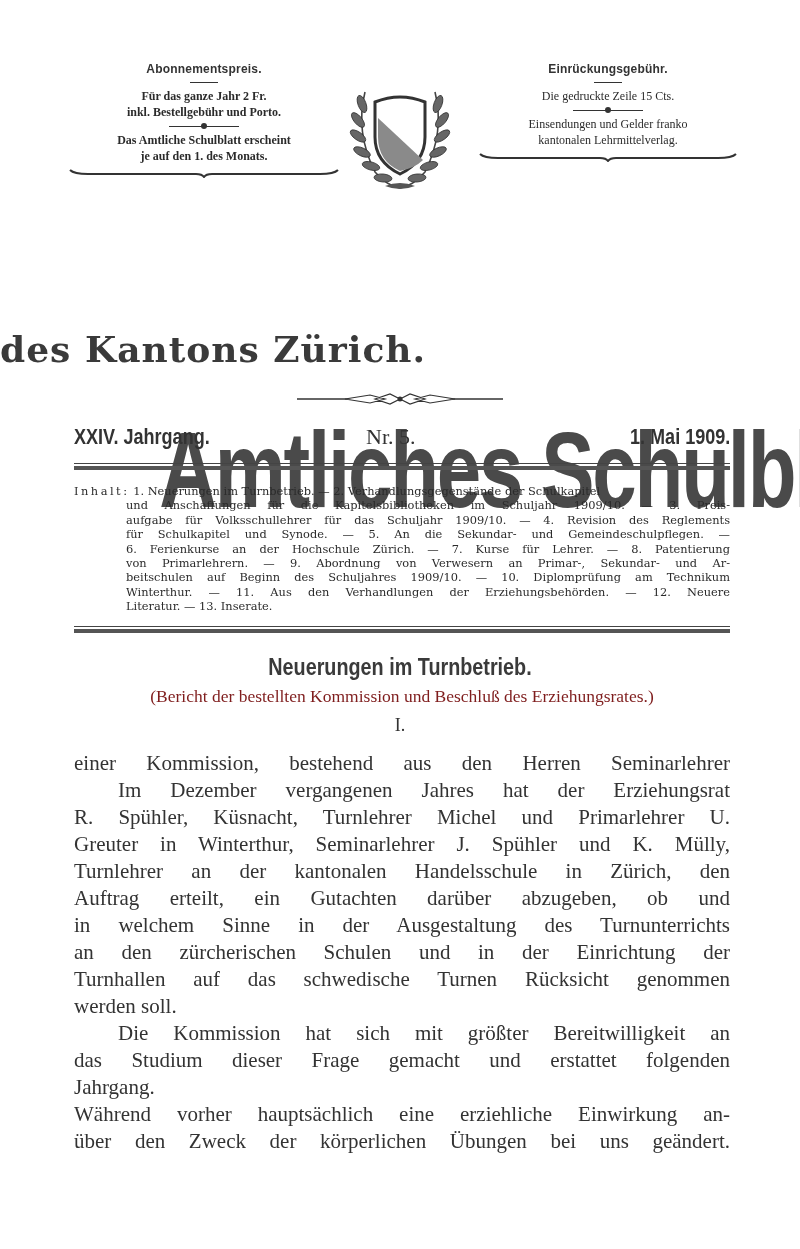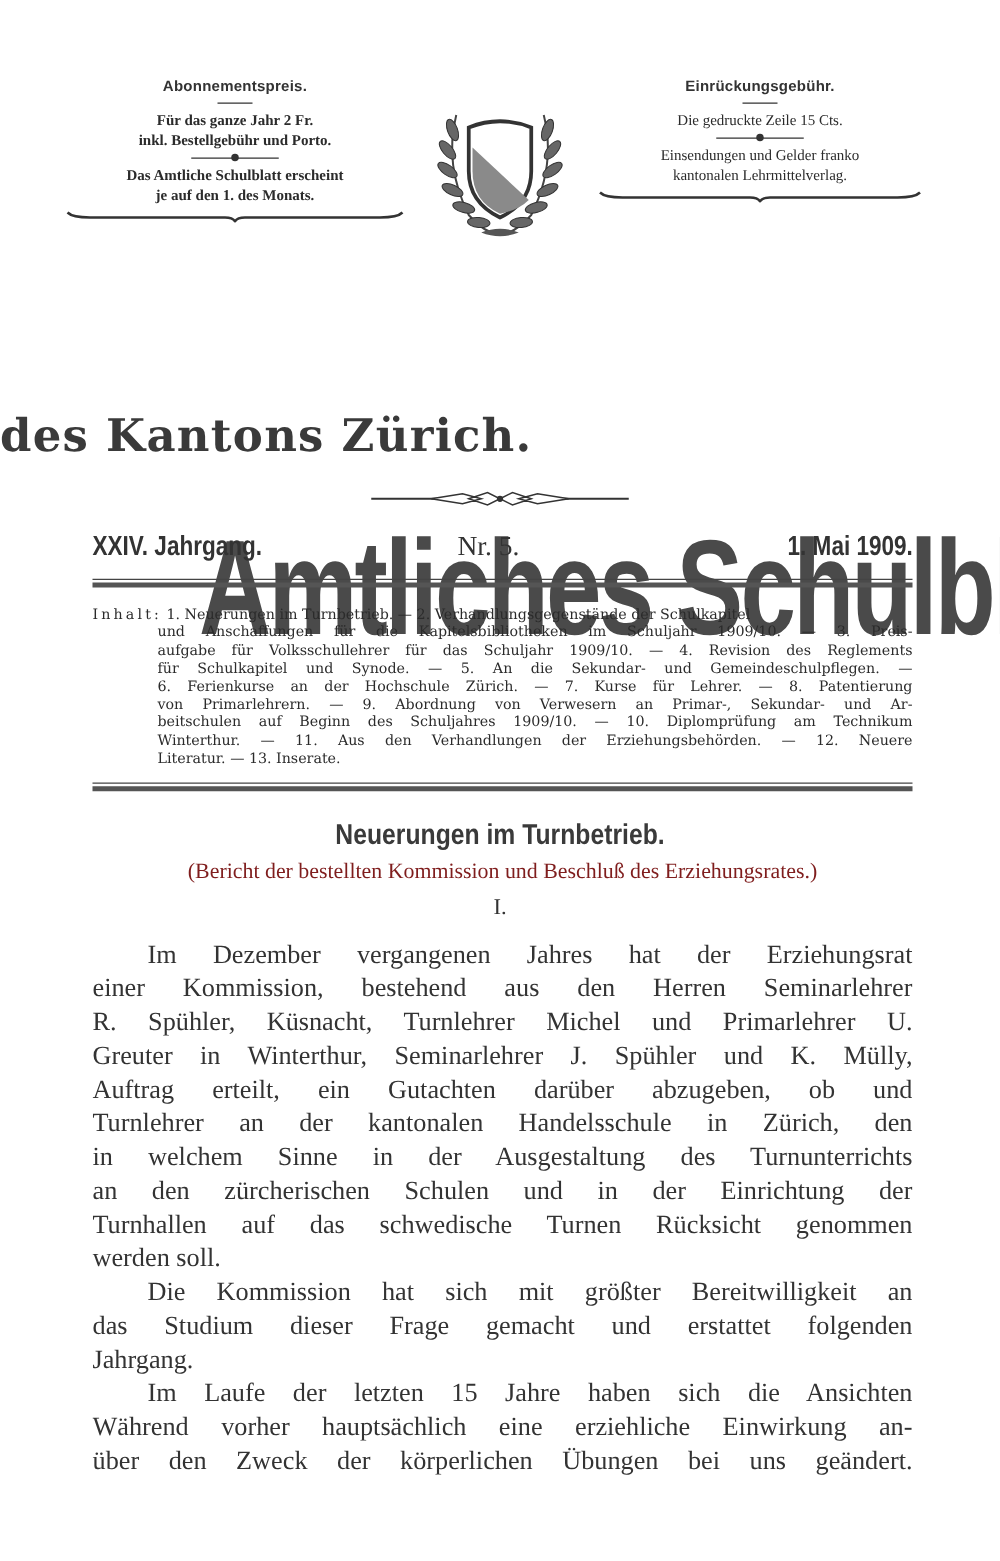--- a/index.html
+++ b/index.html
@@ -1,21 +1,21 @@
 <!DOCTYPE html>
 <html><head>
 <meta charset="utf-8">
 <style>
   html, body { margin: 0; padding: 0; background: #ffffff; }
   body { width: 800px; height: 1249px; position: relative; overflow: hidden; color: #2a2a2a; font-family: "DejaVu Serif", serif; }
   .page { position: absolute; left: 0; top: 0; width: 800px; height: 1249px; }
 
   
   .hbox { position: absolute; top: 62px; text-align: center; font-family: "Liberation Serif", serif; color: #2b2b2b; }
-  .hbox.left { left: 52px; width: 272px; }
+  .hbox.left { left: 68px; width: 272px; }
   .hbox.right { left: 478px; width: 260px; }
   .hbox .htitle { font-family: "Liberation Sans", sans-serif; font-weight: bold; font-size: 12px; letter-spacing: 0.2px; color: #333; }
   .hbox .rule-short { width: 28px; height: 1px; background: #333; margin: 6px auto 5px; }
   .hbox .line { font-size: 12px; line-height: 16px; font-weight: bold; }
   .hbox .line.normal { font-weight: normal; }
   .orn-small { width: 70px; height: 8px; margin: 2px auto 2px; position: relative; }
   .orn-small::before { content: ""; position: absolute; left: 0; right: 0; top: 4px; height: 1px; background: #333; }
   .orn-small::after { content: ""; position: absolute; left: 32px; top: 1px; width: 6px; height: 6px; border-radius: 50%; background: #333; }
   .brace { width: 100%; height: 10px; margin-top: 4px; }
 
@@ -159,31 +159,30 @@
   <div class="dbl-rule" style="top:626px;">
     <div class="thin"></div>
       <div class="thick"></div>
   </div>
 
   <div class="art-title">Neuerungen im Turnbetrieb.</div>
   <div class="art-sub">(Bericht der bestellten Kommission und Beschluß des Erziehungsrates.)</div>
   <div class="art-roman">I.</div>
 
   <div class="body-text">
+    <div class="l">einer Kommission, bestehend aus den Herren Seminarlehrer</div>
     <div class="l first">Im Dezember vergangenen Jahres hat der Erziehungsrat</div>
-    <div class="l">einer Kommission, bestehend aus den Herren Seminarlehrer</div>
     <div class="l">R. Spühler, Küsnacht, Turnlehrer Michel und Primarlehrer U.</div>
     <div class="l">Greuter in Winterthur, Seminarlehrer J. Spühler und K. Mülly,</div>
+    <div class="l">Turnlehrer an der kantonalen Handelsschule in Zürich, den</div>
     <div class="l">Auftrag erteilt, ein Gutachten darüber abzugeben, ob und</div>
-    <div class="l">Turnlehrer an der kantonalen Handelsschule in Zürich, den</div>
     <div class="l">in welchem Sinne in der Ausgestaltung des Turnunterrichts</div>
     <div class="l">an den zürcherischen Schulen und in der Einrichtung der</div>
     <div class="l">Turnhallen auf das schwedische Turnen Rücksicht genommen</div>
     <div class="l end">werden soll.</div>
     <div class="l first">Die Kommission hat sich mit größter Bereitwilligkeit an</div>
     <div class="l">das Studium dieser Frage gemacht und erstattet folgenden</div>
     <div class="l end">Jahrgang.</div>
-    <div class="l first">Im Laufe der letzten 15 Jahre haben sich die Ansichten</div>
     <div class="l">Während vorher hauptsächlich eine erziehliche Einwirkung an-</div>
     <div class="l">über den Zweck der körperlichen Übungen bei uns geändert.</div>
   </div>
 
 </div>
 
 </body></html>

